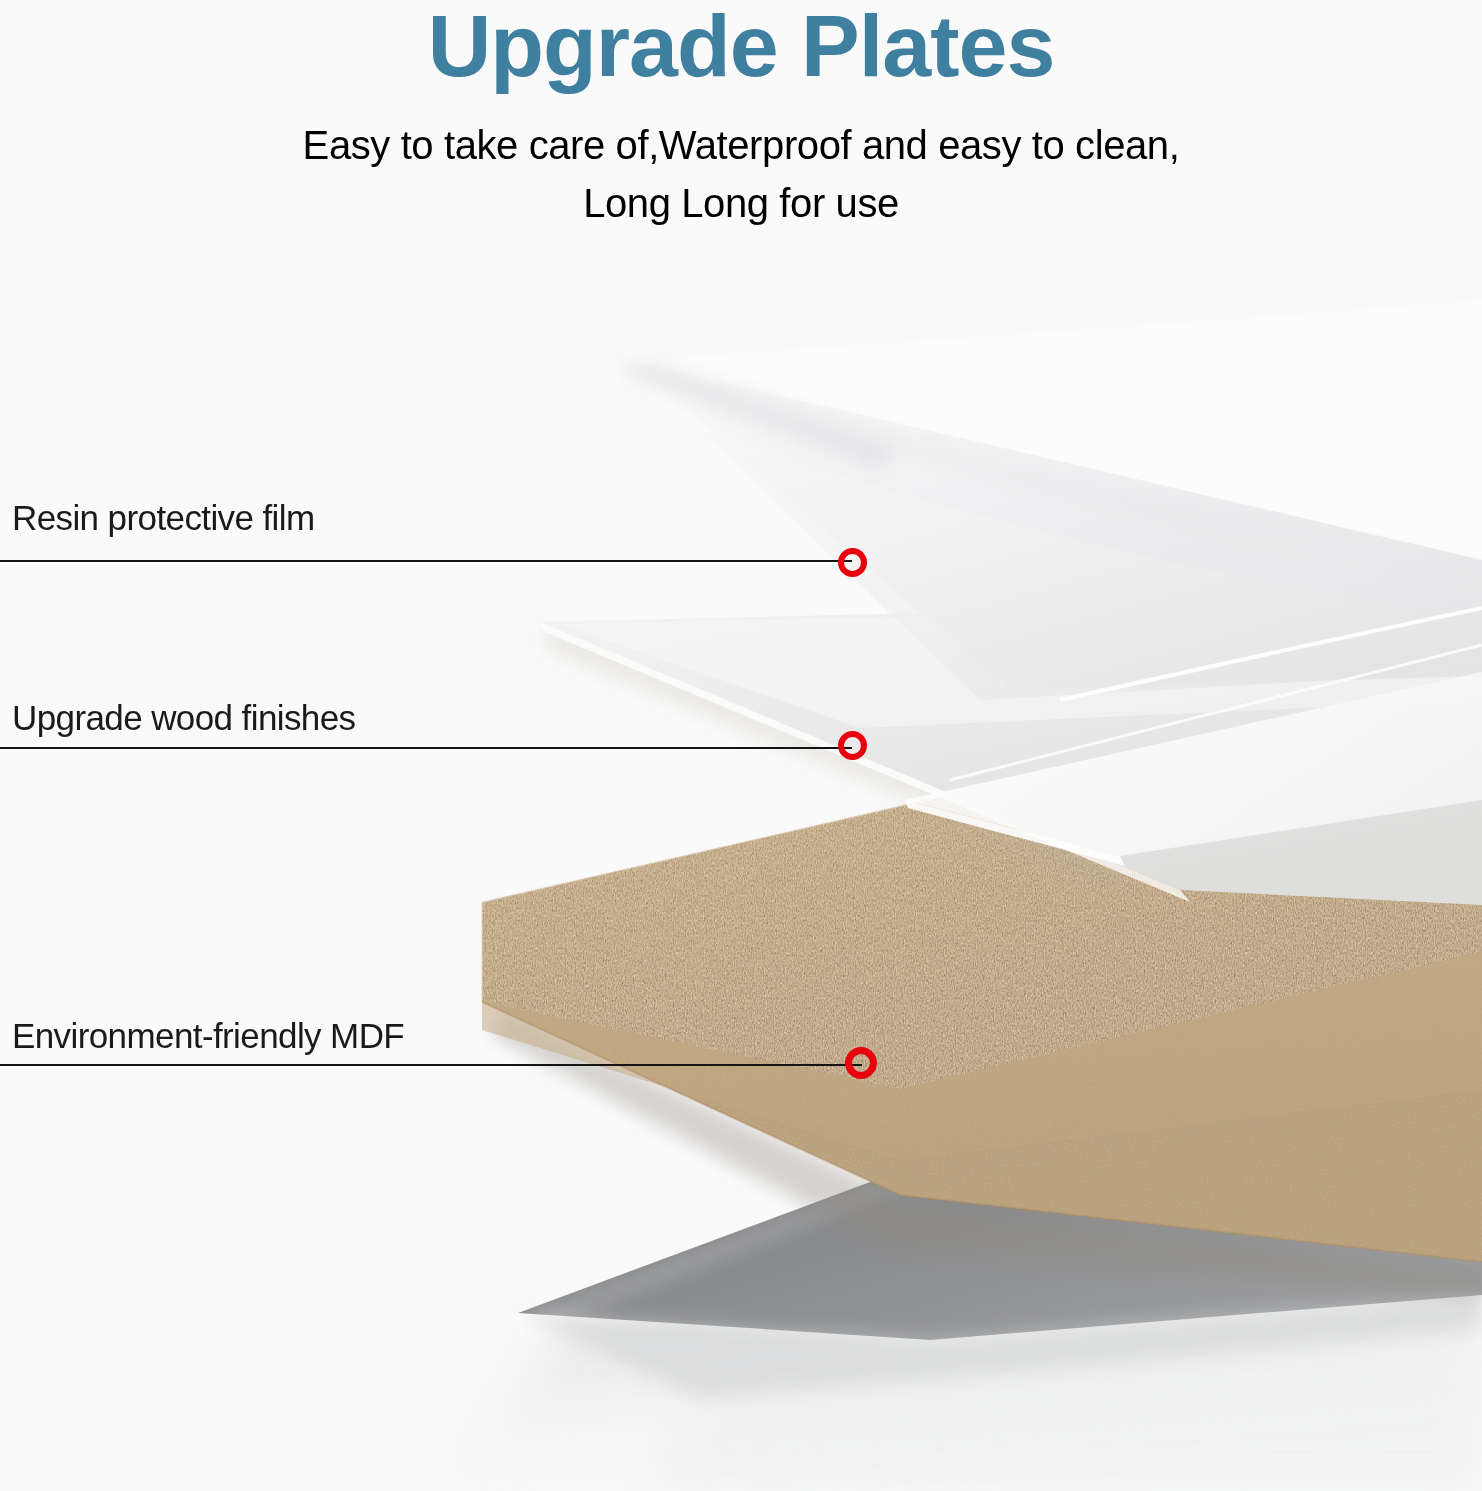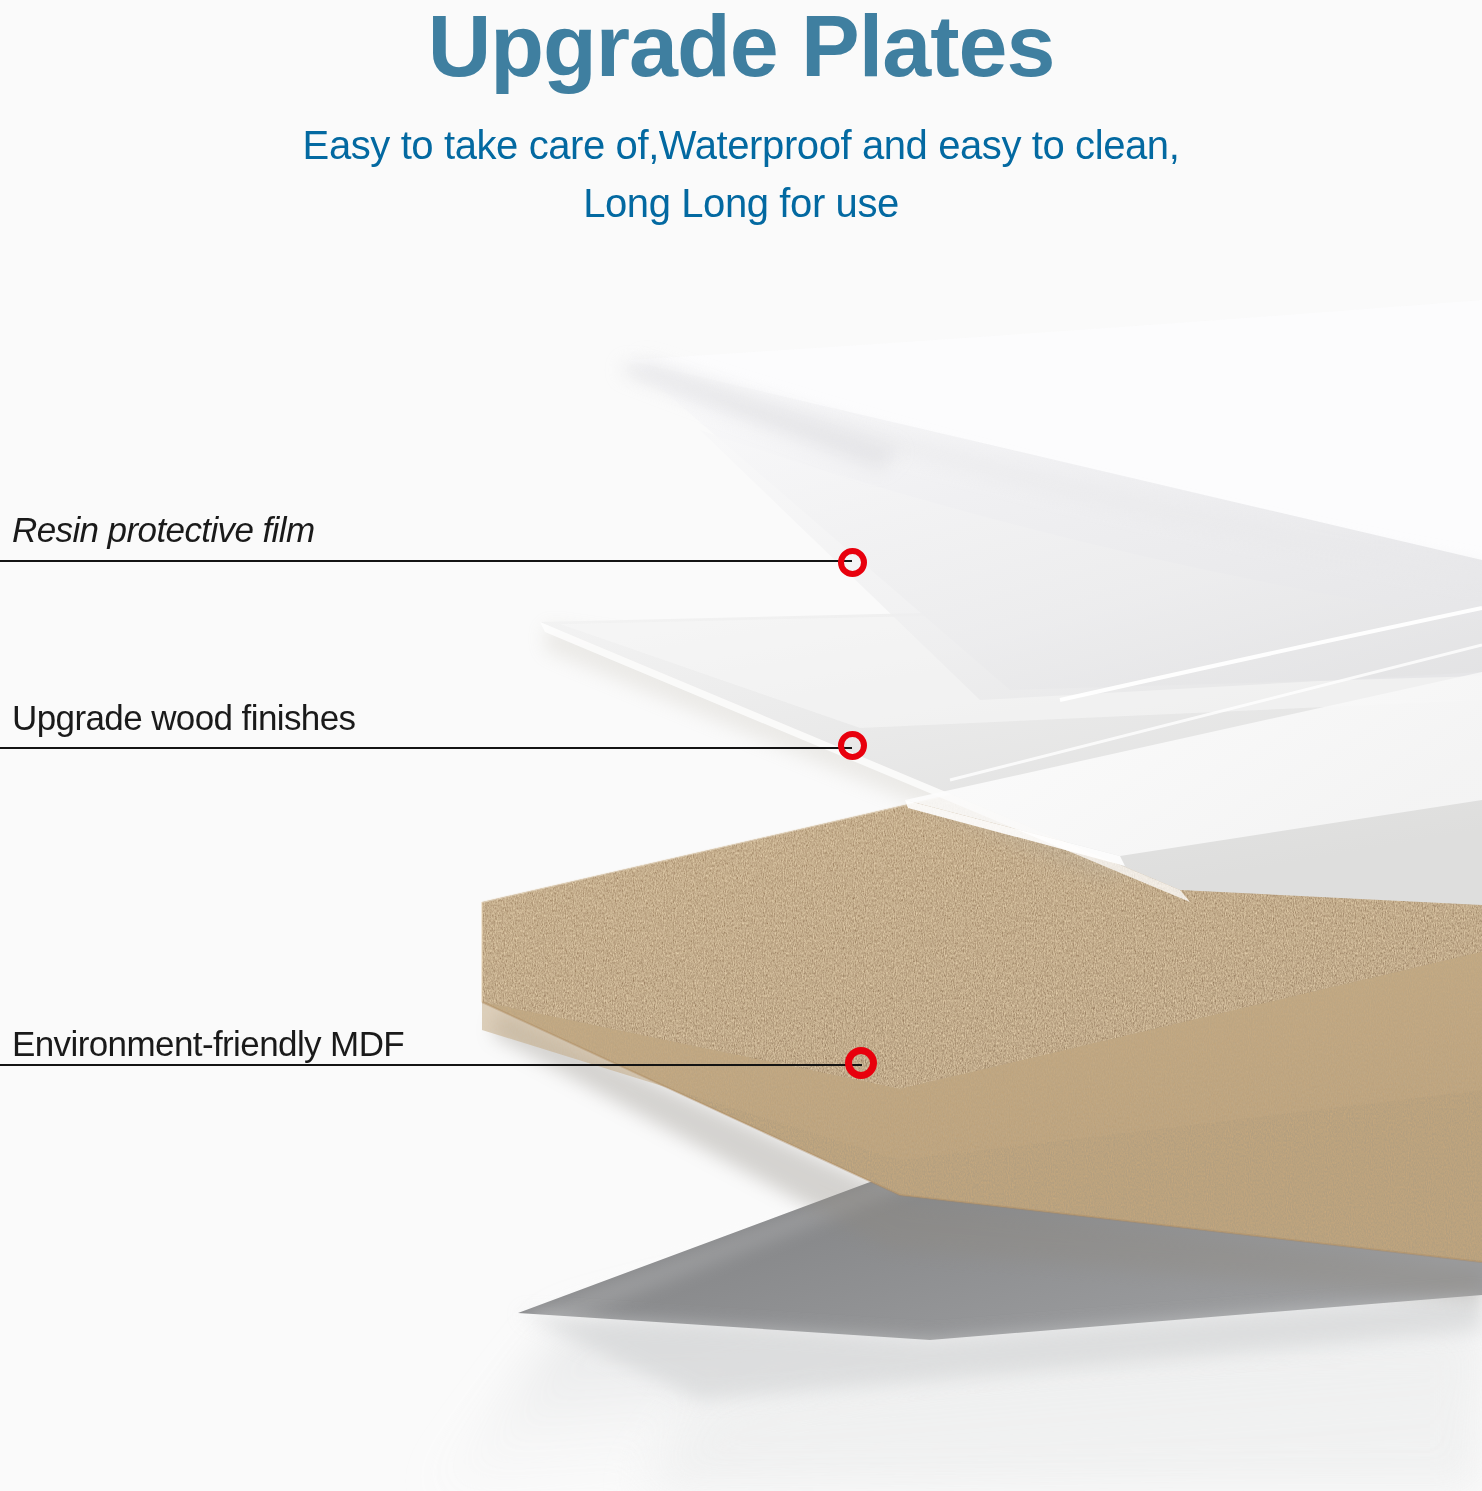--- a/index.html
+++ b/index.html
@@ -35,21 +35,21 @@
     line-height: 1.0;
     color: #3f7fa0;
   }
   #subtitle {
     margin: 0;
     padding-top: 26px;
     font-family: "Liberation Sans", sans-serif;
     font-size: 40px;
     font-weight: 400;
     line-height: 1.45;
-    color: #0369a1;
+    color: #000000;
     letter-spacing: -0.4px;
   }
   #subtitle .sub-line { display: block; }
 
   
   #illustration {
     position: absolute;
     left: 0;
     top: 0;
     width: 1482px;
@@ -79,29 +79,29 @@
     border-top: 2px solid #141414;
   }
   .callout-dot {
     position: absolute;
     border-radius: 50%;
     box-sizing: border-box;
     background: transparent;
   }
 
   #callout-1 { left: 0; top: 498px; }
-  #callout-1 .callout-label { top: 12px; font-style: italic; }
+  #callout-1 .callout-label { top: 0; }
   #callout-1 .callout-line  { top: 62px; width: 852px; }
 
   #callout-2 { left: 0; top: 686px; }
   #callout-2 .callout-label { top: 12px; }
   #callout-2 .callout-line  { top: 61px; width: 852px; }
 
   #callout-3 { left: 0; top: 1008px; }
-  #callout-3 .callout-label { top: 16px; }
+  #callout-3 .callout-label { top: 8px; }
   #callout-3 .callout-line  { top: 56px; width: 862px; }
 
   
   #dot-layer { position: absolute; left: 0; top: 0; width: 1482px; height: 1491px; z-index: 60; }
 </style>
 </head>
 <body>
 
 <div id="page">
 

